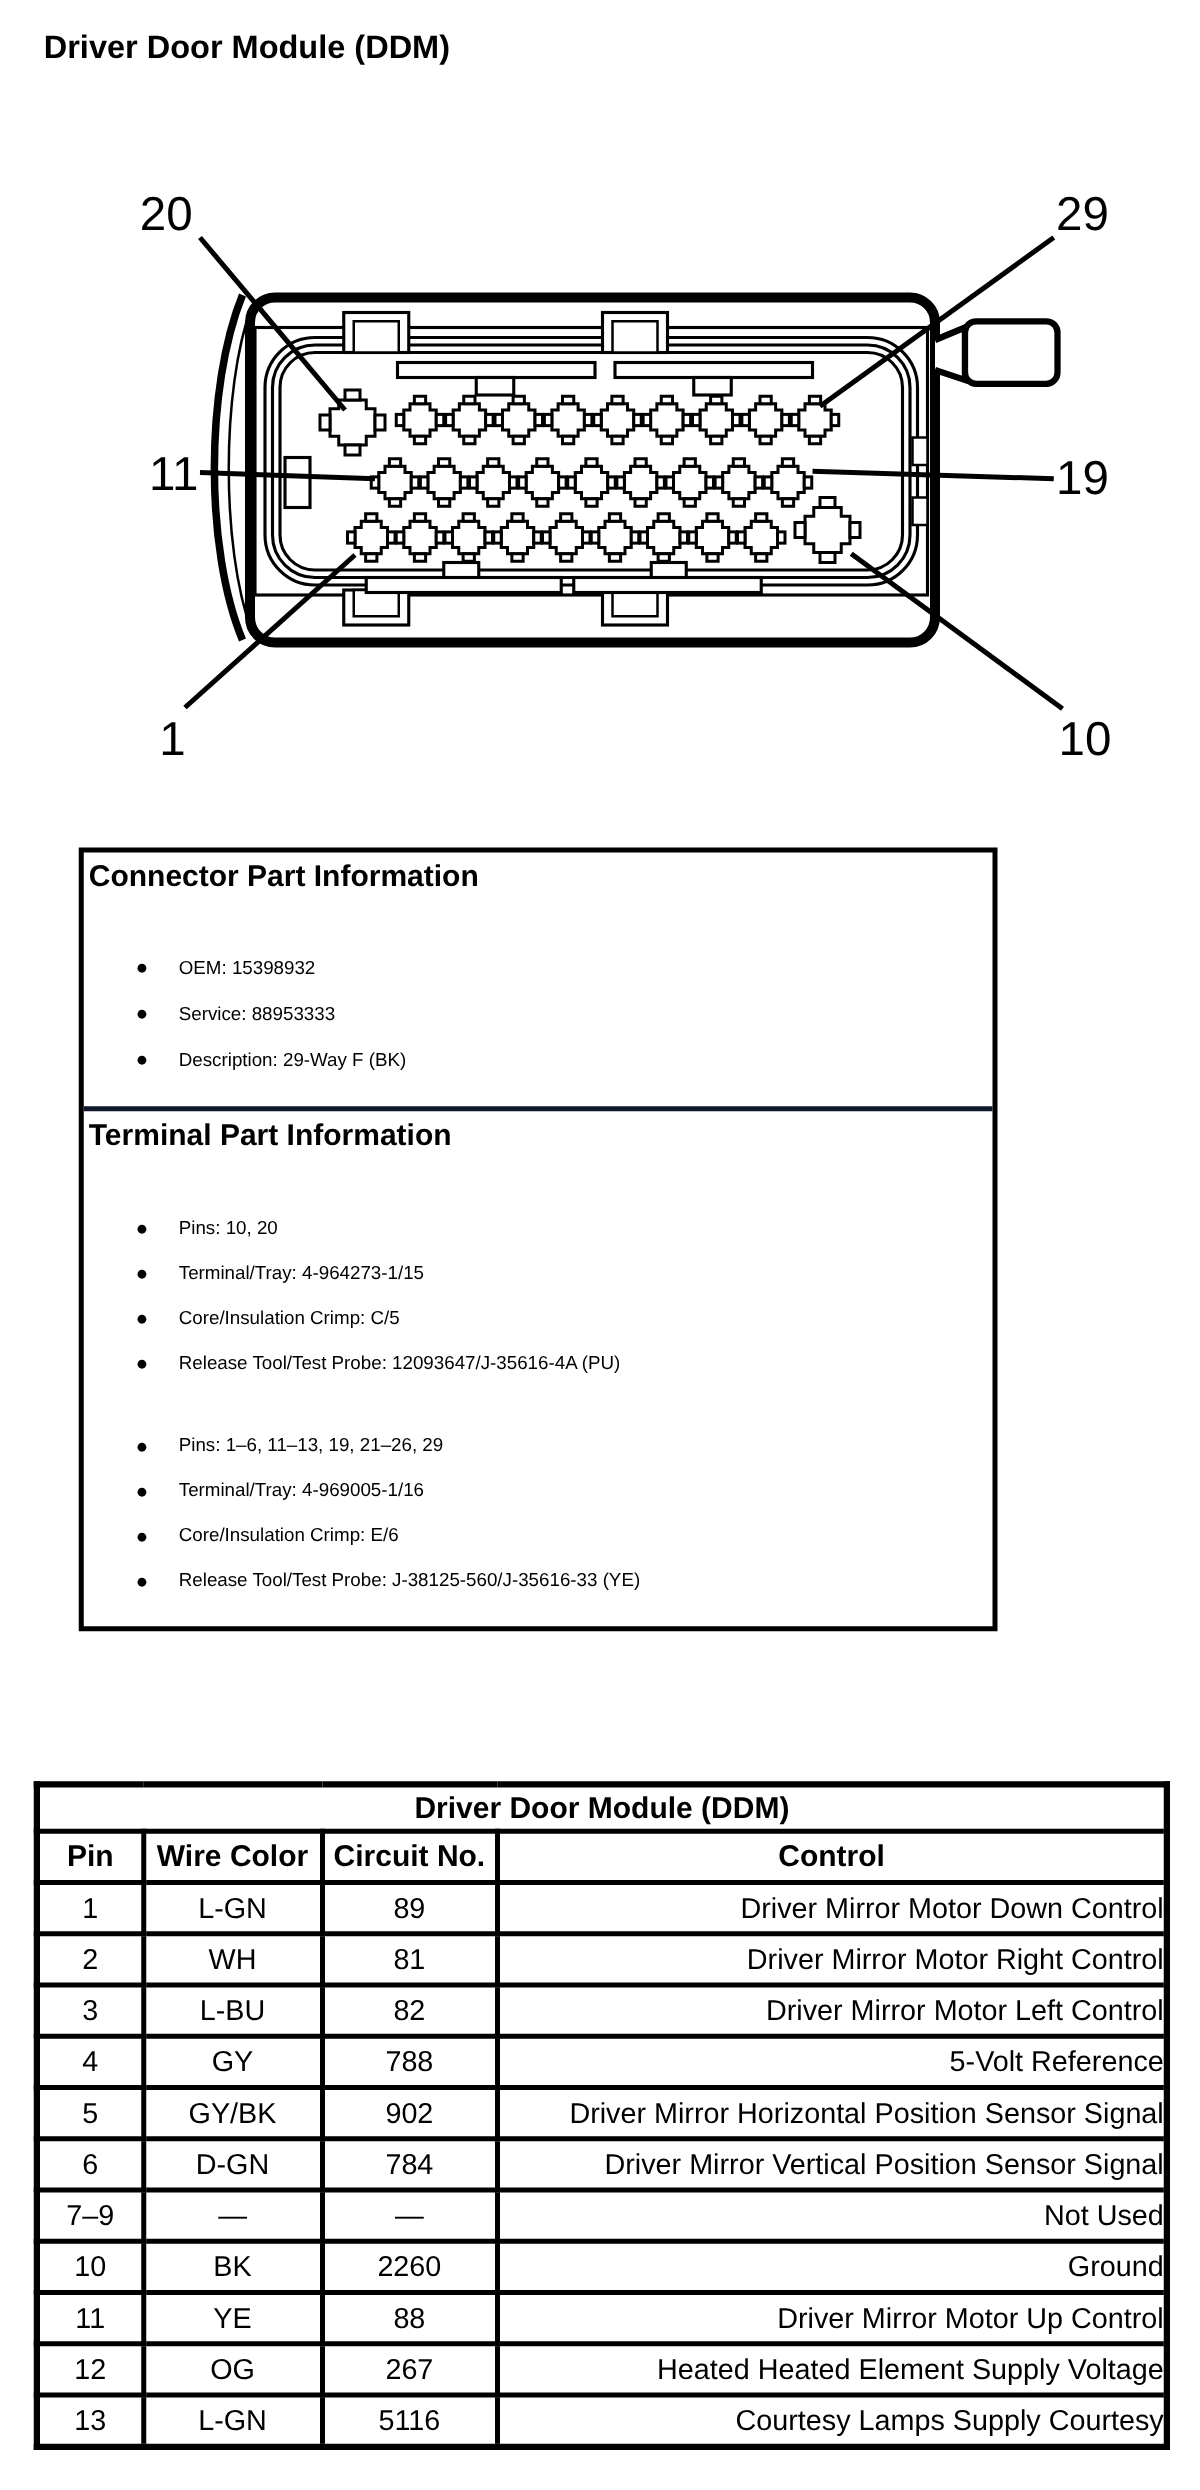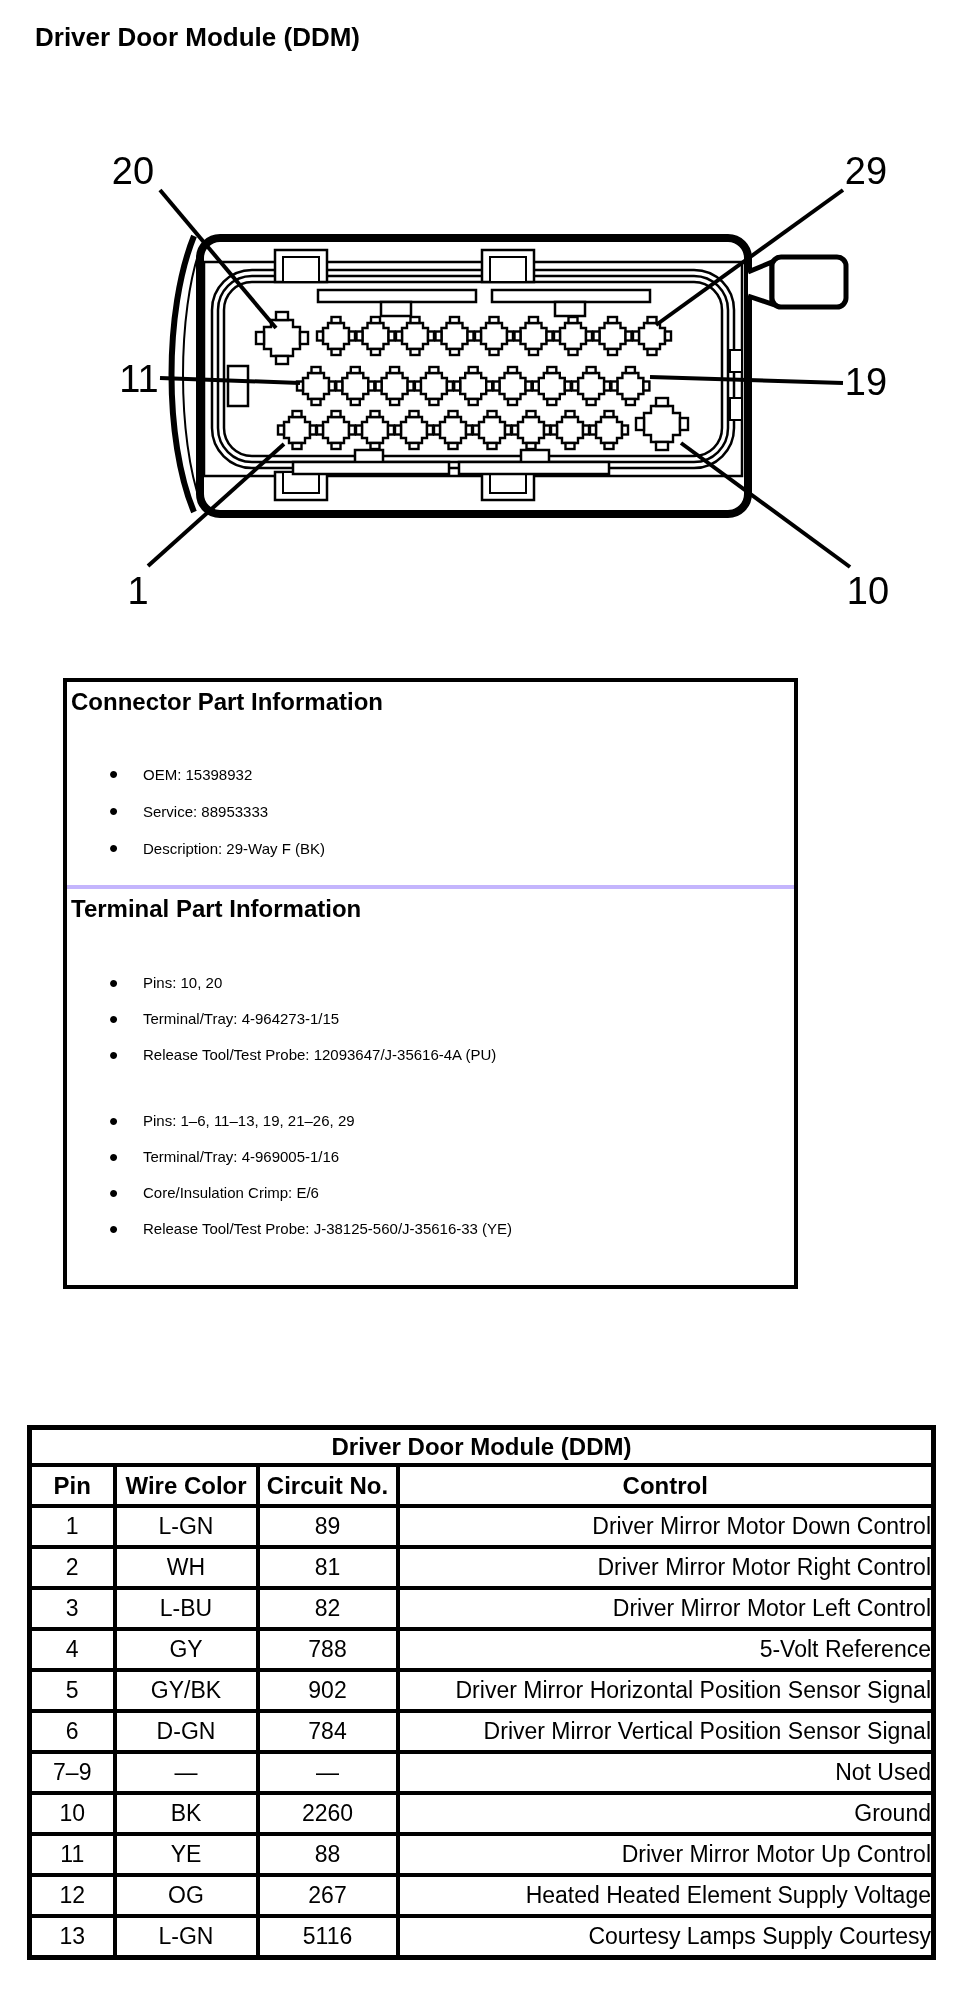--- a/index.html
+++ b/index.html
@@ -18,21 +18,21 @@
     font-family:"Liberation Sans","DejaVu Sans",sans-serif;
     font-size:38px; fill:#000;
   }
 
   
   .info-box {
     position:absolute; left:27px; top:678px; width:727px;
     border:4px solid #000; background:#fff;margin-left:36px;
   }
   .info-section { padding:6px 10px 18px 4px; }
-  .info-section + .info-section { border-top:4px solid #c4b5fd; }
+  .info-section + .info-section { border-top:4px solid #0f172a; }
   .info-section h2 {
     margin:0; font-size:24px; font-weight:bold;
   }
   .info-section ul {
     list-style:none; margin:42px 0 0 0; padding:0;
   }
   .info-section ul.second-group { margin-top:30px; }
   .info-section li {
     position:relative; padding-left:72px; font-size:15px;
     line-height:36px; white-space:nowrap;
@@ -349,20 +349,21 @@
         <li>Service: 88953333</li>
         <li>Description: 29-Way F (BK)</li>
       </ul>
   </div>
   <div class="info-section sec2">
     <h2>Terminal Part Information</h2>
     <ul>
 
     <li>Pins: 10, 20</li>
         <li>Terminal/Tray: 4-964273-1/15</li>
+        <li>Core/Insulation Crimp: C/5</li>
         <li>Release Tool/Test Probe: 12093647/J-35616-4A (PU)</li>
       </ul>
     <ul class="second-group">
 
     <li>Pins: 1–6, 11–13, 19, 21–26, 29</li>
         <li>Terminal/Tray: 4-969005-1/16</li>
         <li>Core/Insulation Crimp: E/6</li>
         <li>Release Tool/Test Probe: J-38125-560/J-35616-33 (YE)</li>
       </ul>
   </div>

